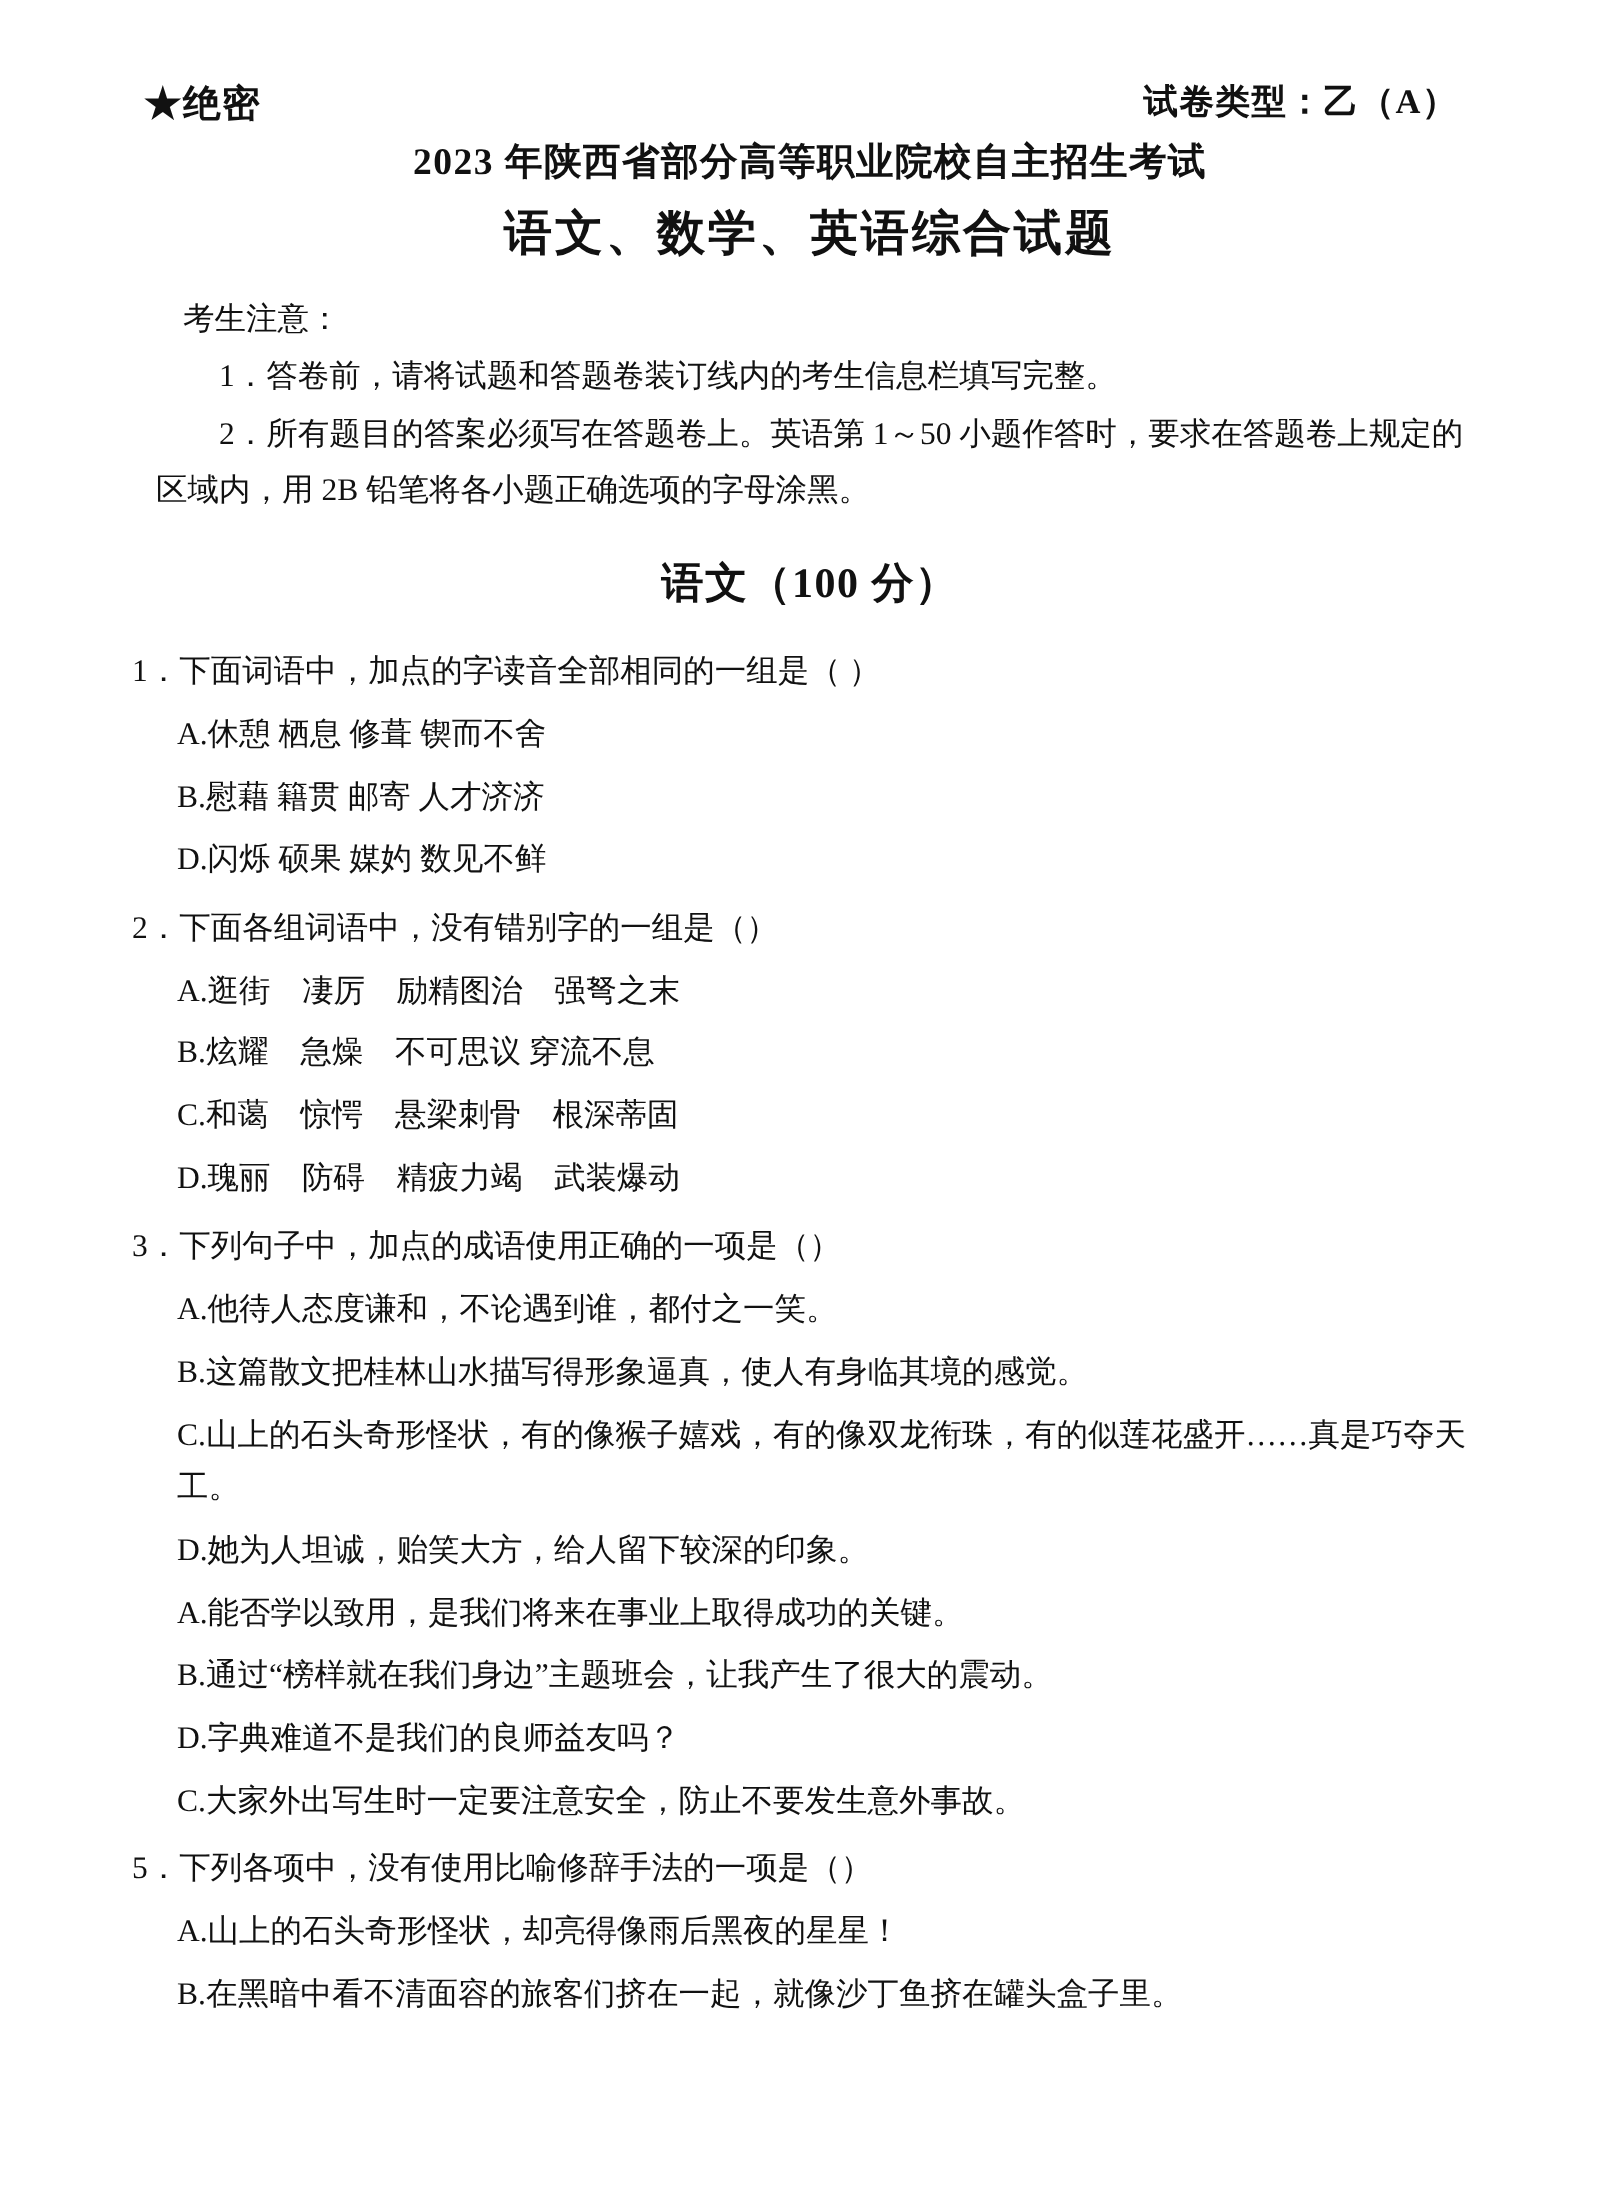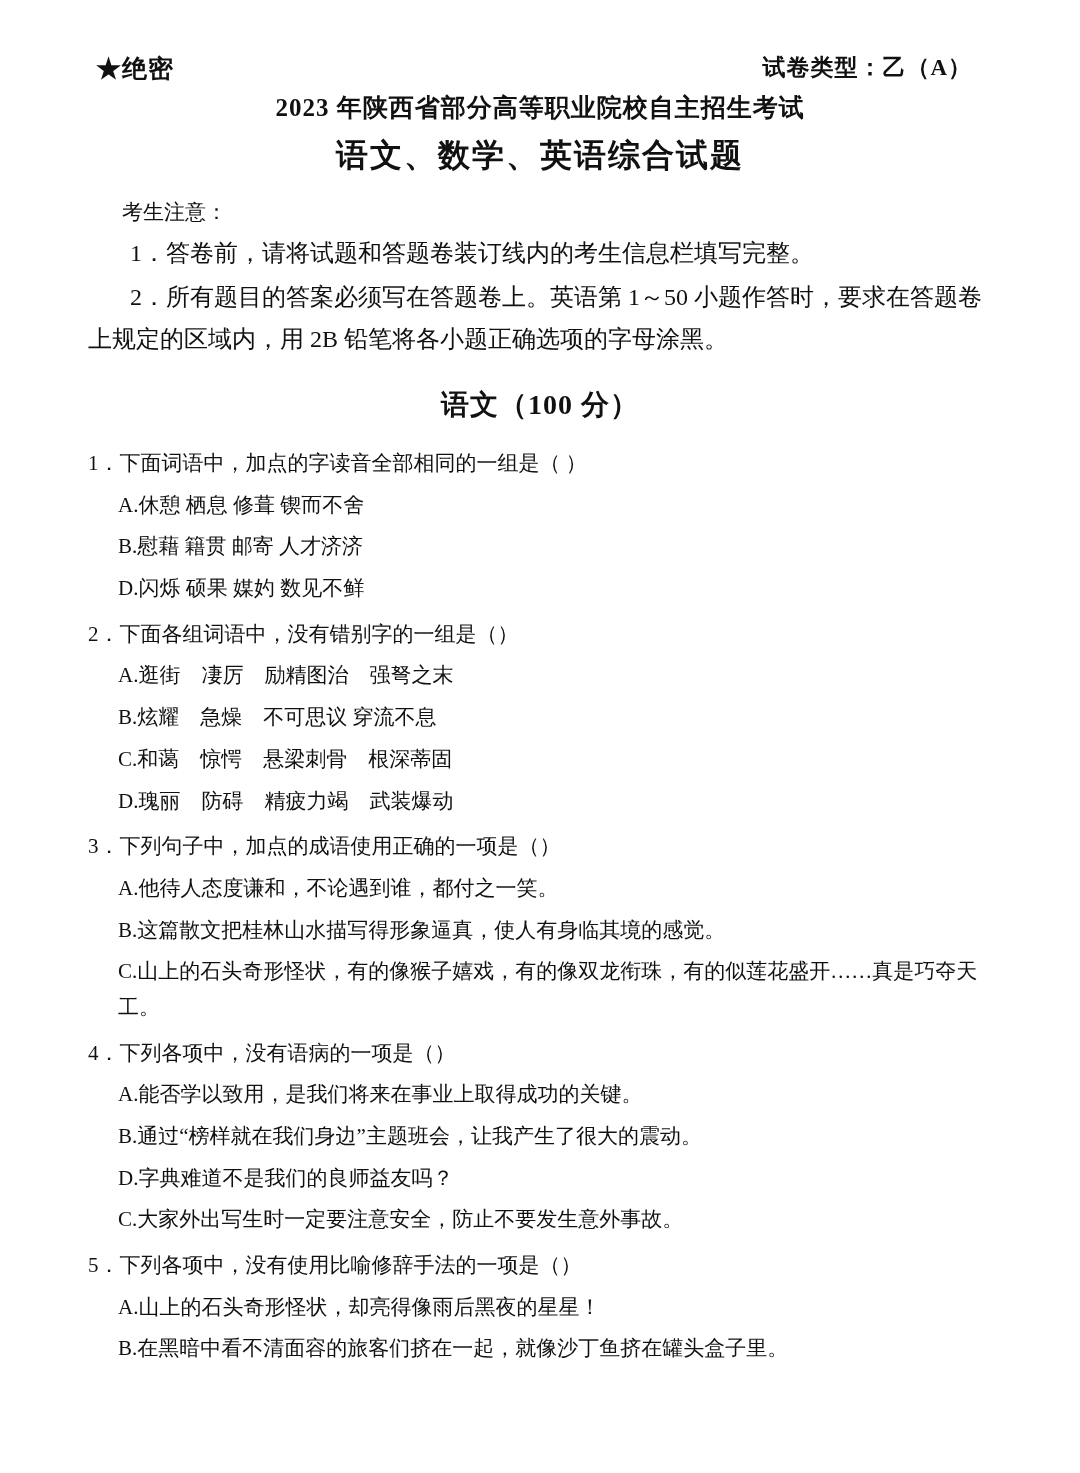--- a/index.html
+++ b/index.html
@@ -50,23 +50,23 @@
     font-size: 32px;
     font-weight: bold;
     letter-spacing: 2px;
     margin: 2px 0 20px 0;
   }
   .notice-head {
     font-size: 21px;
     margin: 0 0 6px 34px;
   }
   .notice-item {
-    font-size: 24px;
+    font-size: 21px;
     line-height: 1.75;
-    margin: 0 0 2px 0;
+    margin: 0 0 2px 16px;
     text-indent: 42px;
     font-family: Liberation Serif, serif;
   }
   .notice-item.wrap {
     text-indent: 42px;
   }
   .section-title {
     text-align: center;
     font-size: 28px;
     font-weight: bold;
@@ -124,24 +124,22 @@
   <div class="option">B.炫耀　急燥　不可思议 穿流不息</div>
   <div class="option">C.和蔼　惊愕　悬梁刺骨　根深蒂固</div>
   <div class="option">D.瑰丽　防碍　精疲力竭　武装爆动</div>
 
   <div class="question">
     <span>3．</span><span>下列句子中，加点的成语使用正确的一项是（）</span>
   </div>
   <div class="option">A.他待人态度谦和，不论遇到谁，都付之一笑。</div>
   <div class="option">B.这篇散文把桂林山水描写得形象逼真，使人有身临其境的感觉。</div>
   <div class="option">C.山上的石头奇形怪状，有的像猴子嬉戏，有的像双龙衔珠，有的似莲花盛开……真是巧夺天工。</div>
+  <div class="option">D.她为人坦诚，贻笑大方，给人留下较深的印象。</div>
 
-  <div class="question">
-    <span>4．</span><span>下列各项中，没有语病的一项是（）</span>
-  </div>
   <div class="option">A.能否学以致用，是我们将来在事业上取得成功的关键。</div>
   <div class="option">B.通过“榜样就在我们身边”主题班会，让我产生了很大的震动。</div>
   <div class="option">D.字典难道不是我们的良师益友吗？</div>
   <div class="option">C.大家外出写生时一定要注意安全，防止不要发生意外事故。</div>
 
   <div class="question">
     <span>5．</span><span>下列各项中，没有使用比喻修辞手法的一项是（）</span>
   </div>
   <div class="option">A.山上的石头奇形怪状，却亮得像雨后黑夜的星星！</div>
   <div class="option">B.在黑暗中看不清面容的旅客们挤在一起，就像沙丁鱼挤在罐头盒子里。</div>

